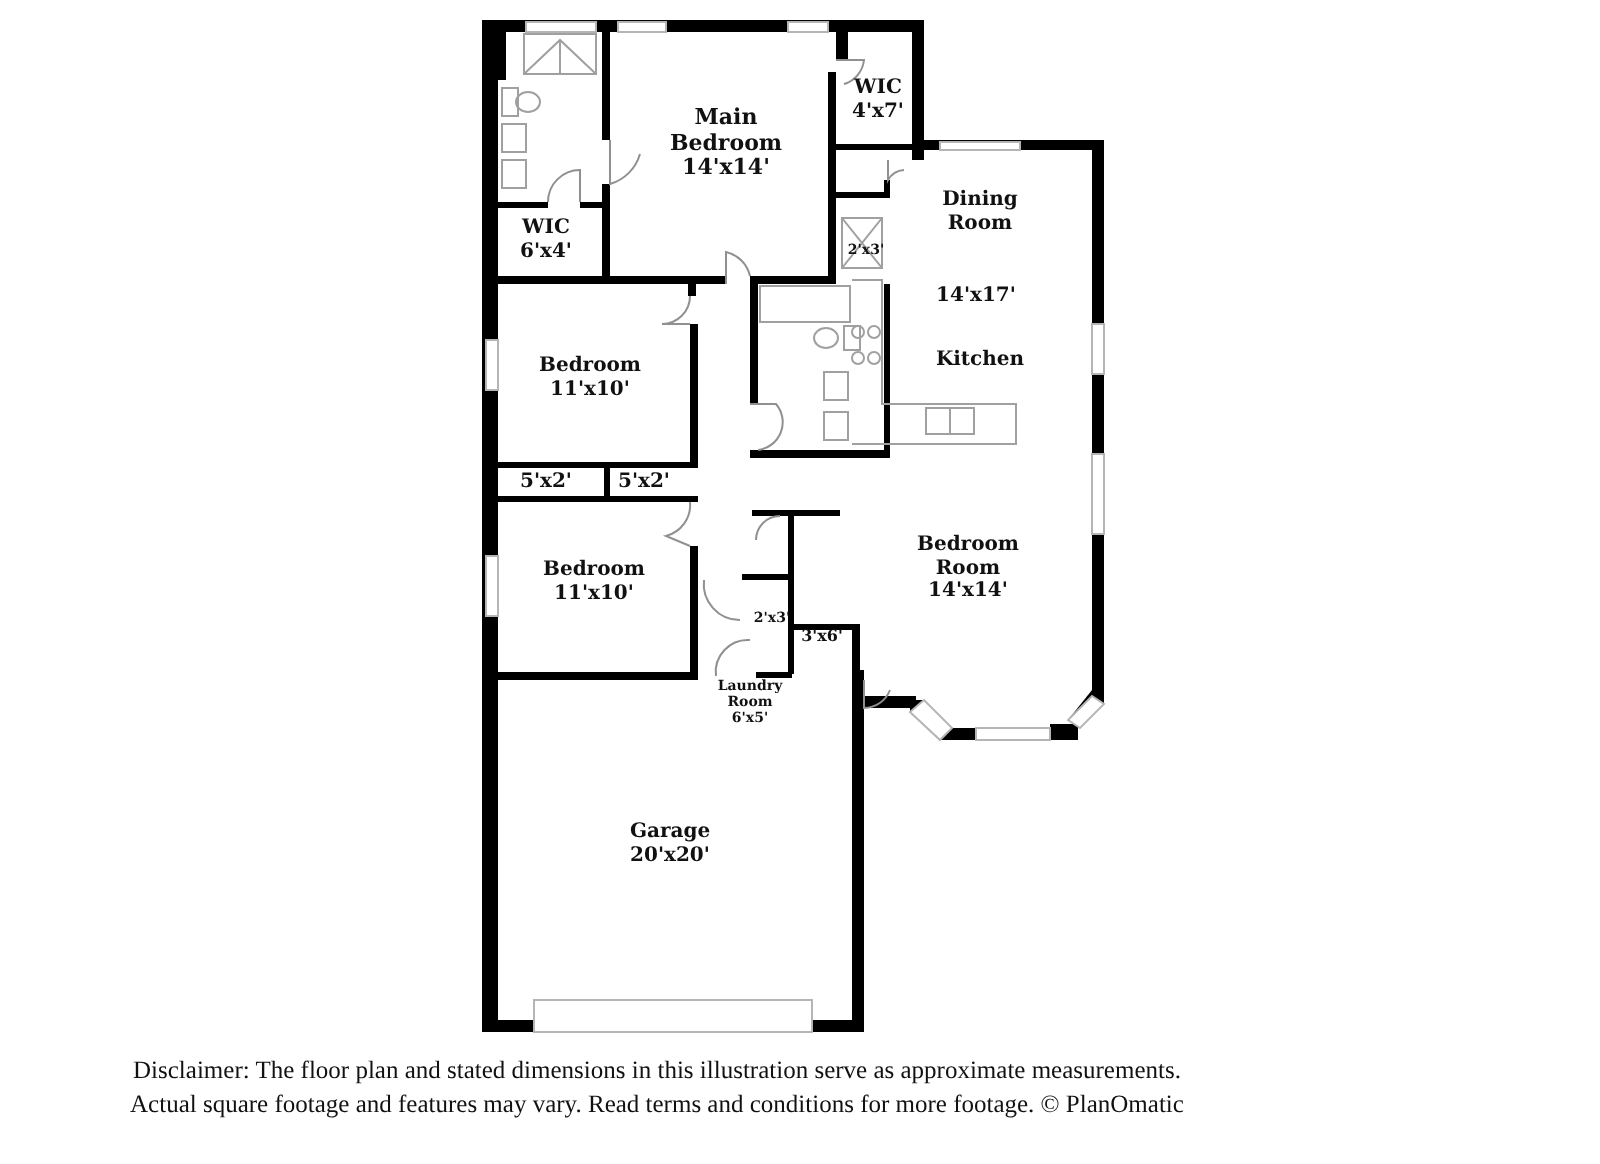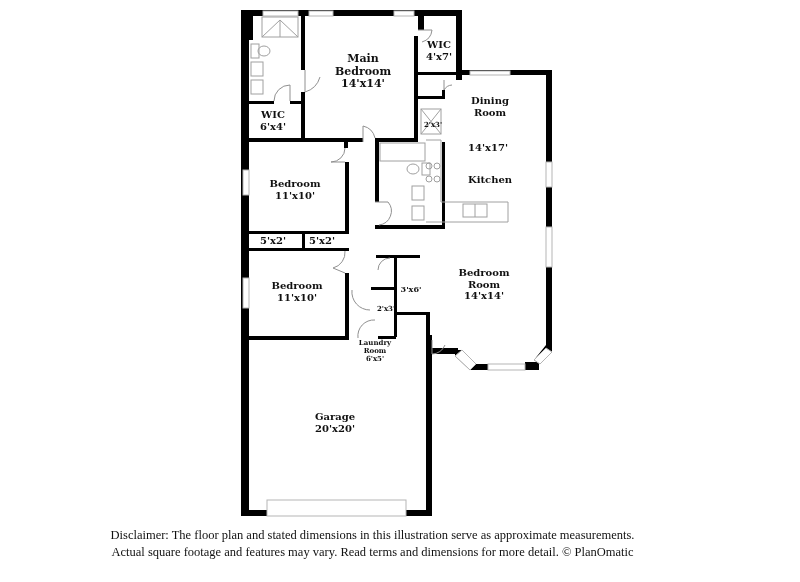--- a/index.html
+++ b/index.html
@@ -2,23 +2,23 @@
 <html><head>
   <meta charset="utf-8">
   <style>
     html, body { margin: 0; padding: 0; background: #ffffff; }
     body { width: 800px; height: 582px; position: relative; overflow: hidden; font-family: "DejaVu Serif", "Liberation Serif", serif; }
     #plan { position: absolute; left: 0; top: 0; width: 800px; height: 582px; }
     .room-label { position: absolute; text-align: center; font-family: "DejaVu Serif", "Liberation Serif", serif; font-weight: bold; color: #111; line-height: 1.15; white-space: nowrap; transform: translate(-50%, -50%); }
     .room-label .name, .room-label .dim { display: block; }
     .lg { font-size: 11px; }
     .md { font-size: 10px; }
-    .sm { font-size: 8px; }
+    .sm { font-size: 8px; margin-top: 28px; }
     .xs { font-size: 7px; margin-top: 36px; }
-    .disclaimer { position: absolute; left: 0; width: 657px; top: 527px; text-align: center; font-family: "Liberation Serif", "DejaVu Serif", serif; font-size: 12.5px; color: #111; line-height: 17px; padding-left: 44px; }
+    .disclaimer { position: absolute; left: 0; width: 657px; top: 527px; text-align: center; font-family: "Liberation Serif", "DejaVu Serif", serif; font-size: 12.5px; color: #111; line-height: 17px; }
     .disclaimer span { display: block; }
   </style>
 </head>
 <body>
 
 <svg id="plan" viewBox="0 0 800 582" xmlns="http://www.w3.org/2000/svg">
   <g fill="#000">
 
     <rect x="241" y="10" width="8" height="506"></rect>
 
@@ -220,14 +220,14 @@
   <span class="dim">14'x14'</span>
 </div>
 
 <div class="room-label md" style="left:335px; top:422px;">
   <span class="name">Garage</span>
   <span class="dim">20'x20'</span>
 </div>
 
 <div class="disclaimer">
   <span>Disclaimer: The floor plan and stated dimensions in this illustration serve as approximate measurements.</span>
-  <span>Actual square footage and features may vary. Read terms and dimensions for more detail. © PlanOmatic</span>
+  <span>Actual square footage and features may vary. Read terms and conditions for more footage. © PlanOmatic</span>
 </div>
 
 </body></html>

